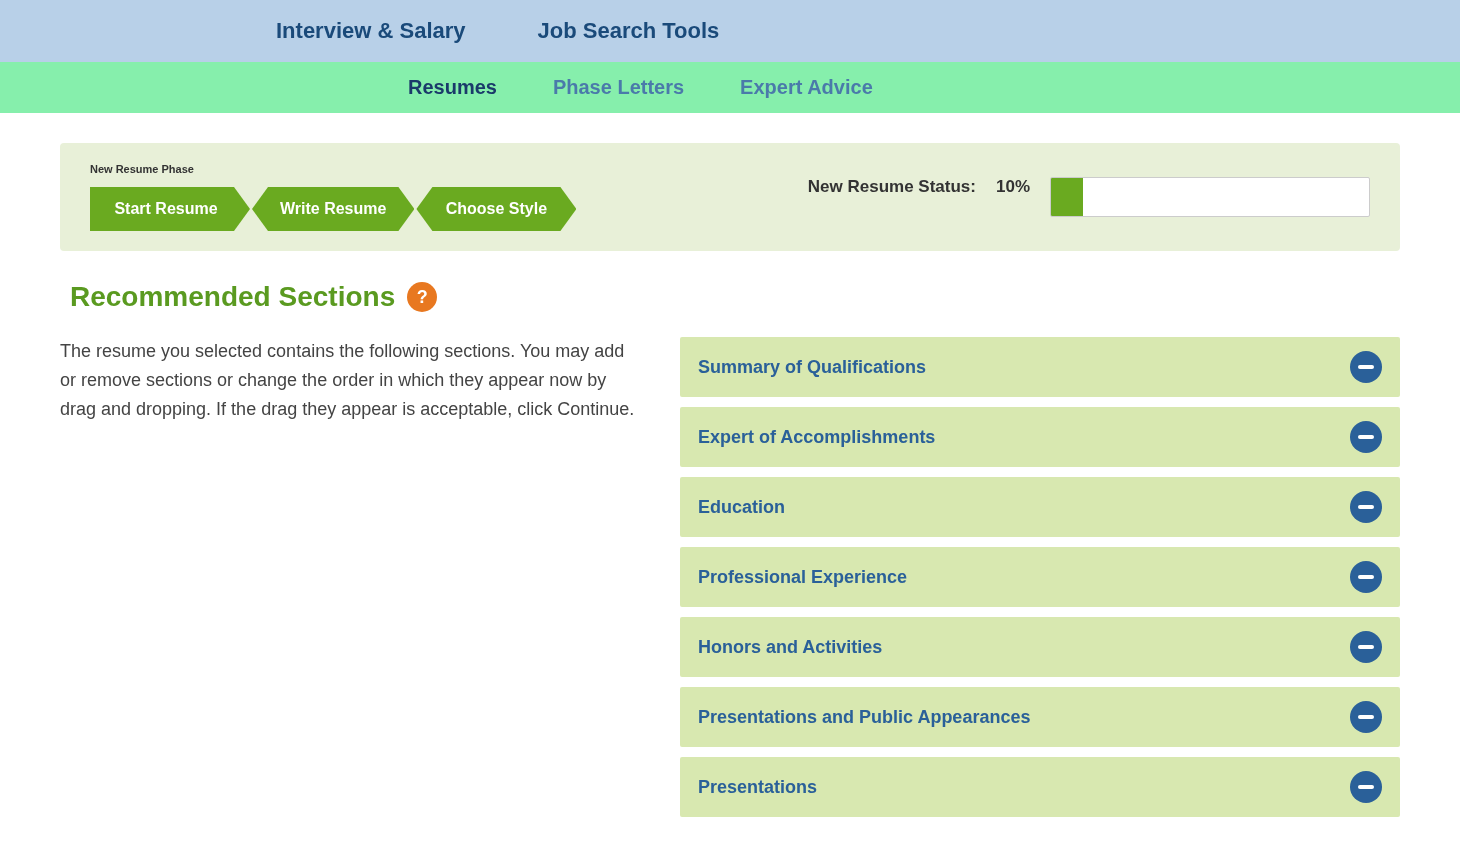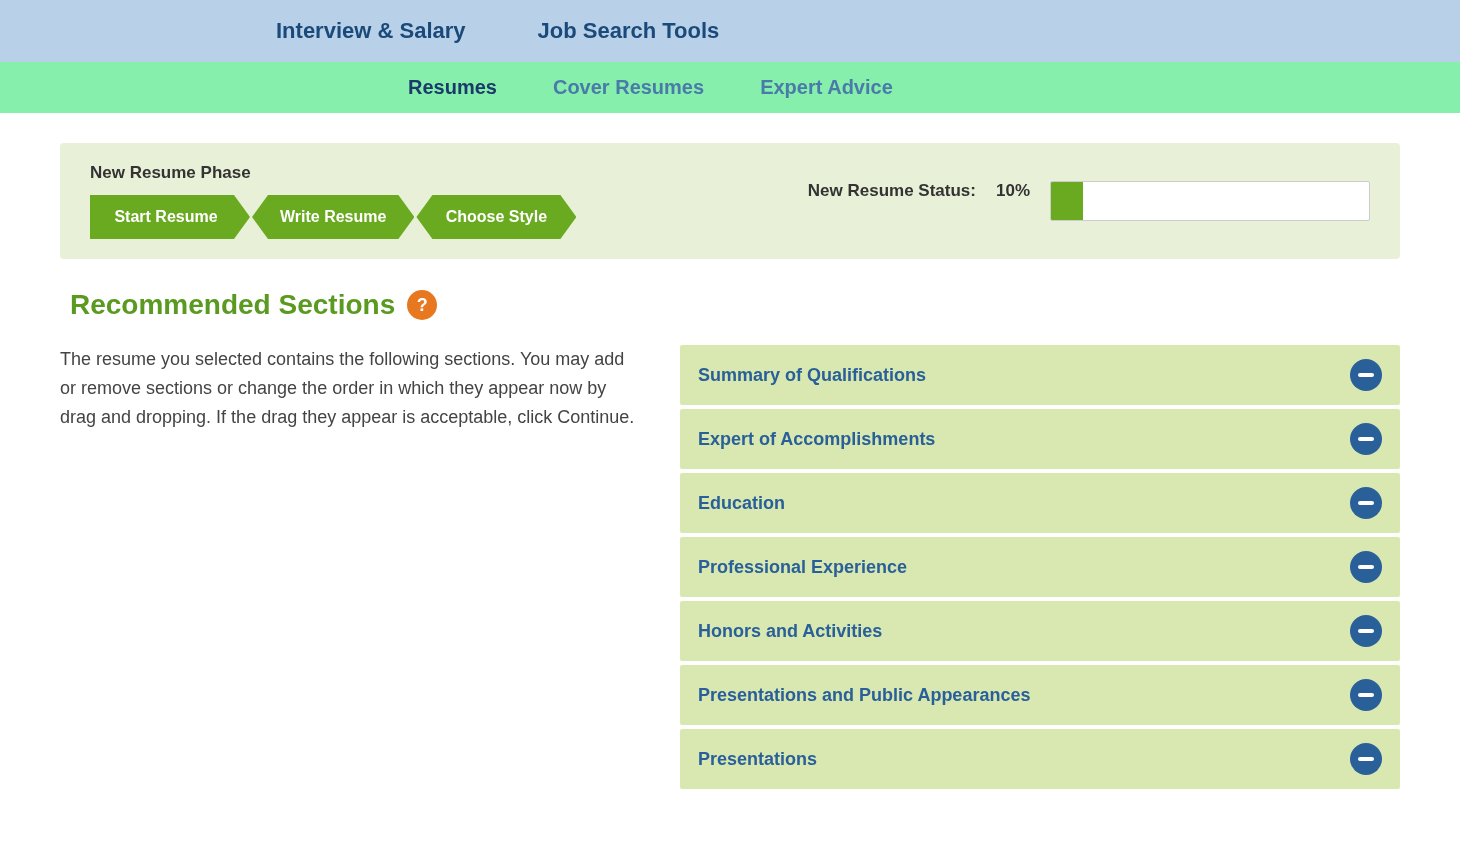--- a/index.html
+++ b/index.html
@@ -51,21 +51,21 @@
       background: #e8f0d8;
       border-radius: 4px;
       padding: 20px 30px;
       margin-bottom: 30px;
       display: flex;
       align-items: center;
       justify-content: space-between;
     }
     .progress-left {}
     .progress-label {
-      font-size: 17px;
+      font-size: 11px;
       font-weight: bold;
       color: #333;
       margin-bottom: 12px;
     }
     .progress-steps {
       display: flex;
       align-items: center;
     }
     .step-btn {
       background: #6aaa20;
@@ -153,21 +153,21 @@
       flex: 0 0 580px;
       font-size: 18px;
       color: #444;
       line-height: 1.6;
     }
 
     .sections-list {
       flex: 1;
       display: flex;
       flex-direction: column;
-      gap: 4px;
+      gap: 10px;
     }
 
     .section-item {
       background: #d8e8b0;
       display: flex;
       align-items: center;
       justify-content: space-between;
       padding: 14px 18px;
       border-radius: 2px;
       cursor: grab;
@@ -203,21 +203,21 @@
 <nav>
   <div class="top-nav">
     <a class="top-nav-item">Interview &amp; Salary</a>
     <a class="top-nav-item">Job Search Tools</a>
   </div>
 </nav>
 
 <nav>
   <div class="sub-nav">
     <a class="sub-nav-item active">Resumes</a>
-    <a class="sub-nav-item">Cover Resumes</a>
+    <a class="sub-nav-item">Phase Letters</a>
     <a class="sub-nav-item">Expert Advice</a>
   </div>
 </nav>
 
 <div class="main-content">
 
   <div class="progress-section">
     <div class="progress-left">
       <div class="progress-label">New Resume Phase</div>
       <div class="progress-steps">

